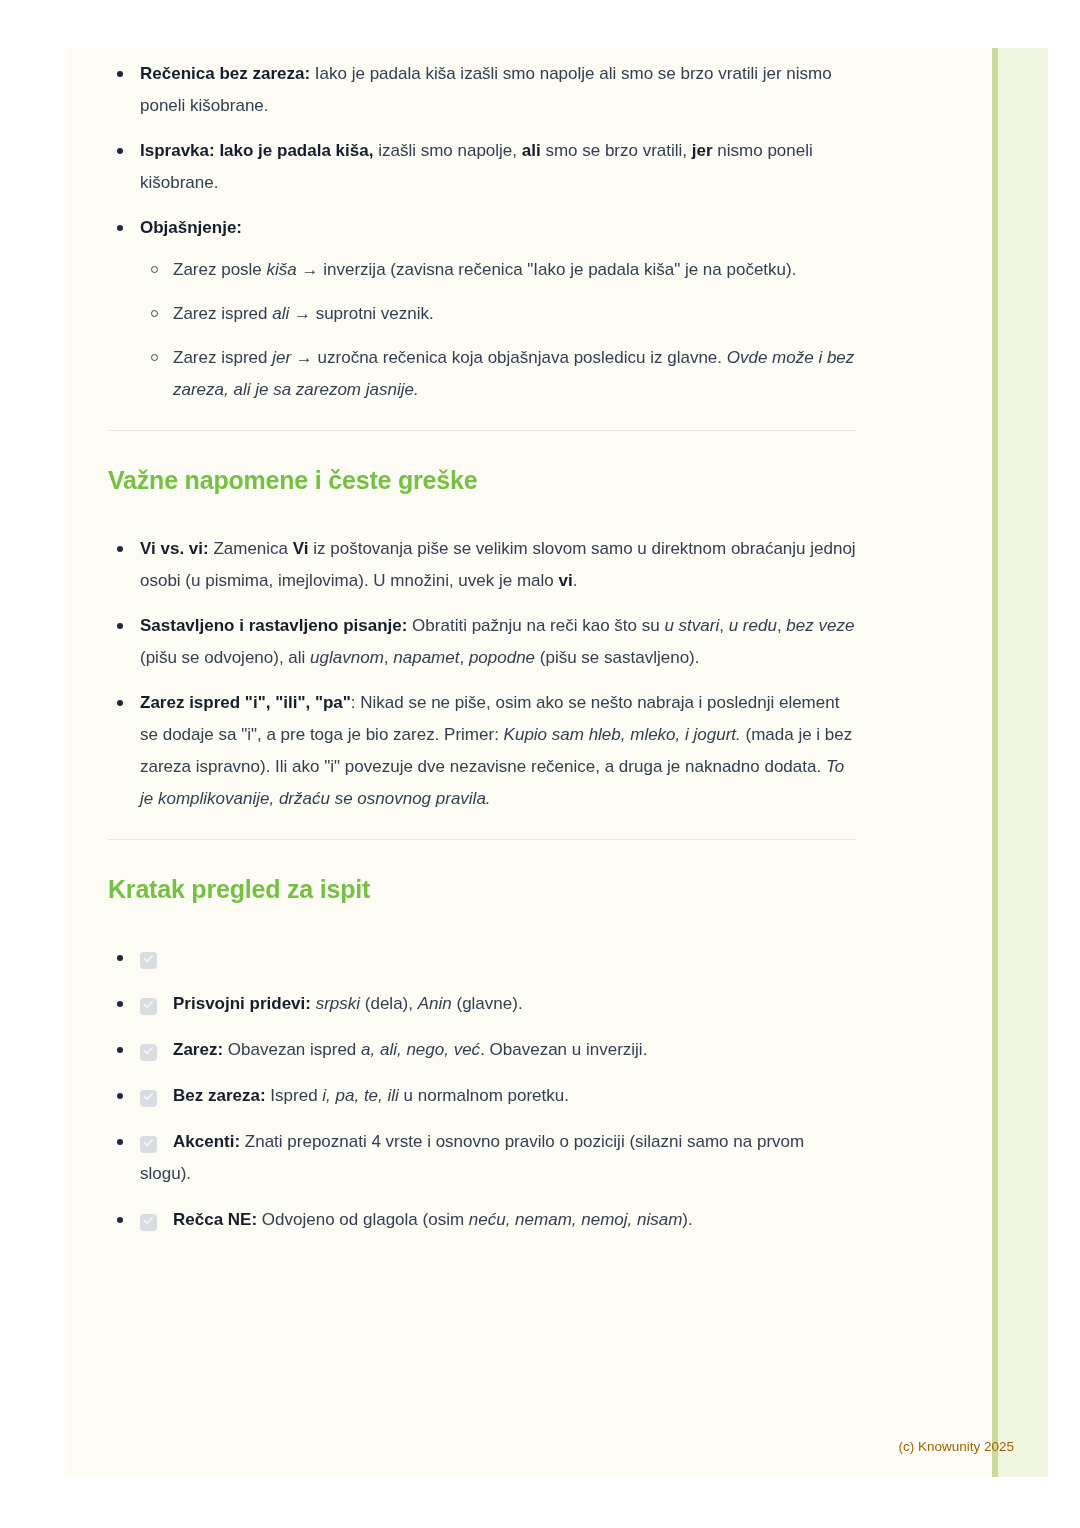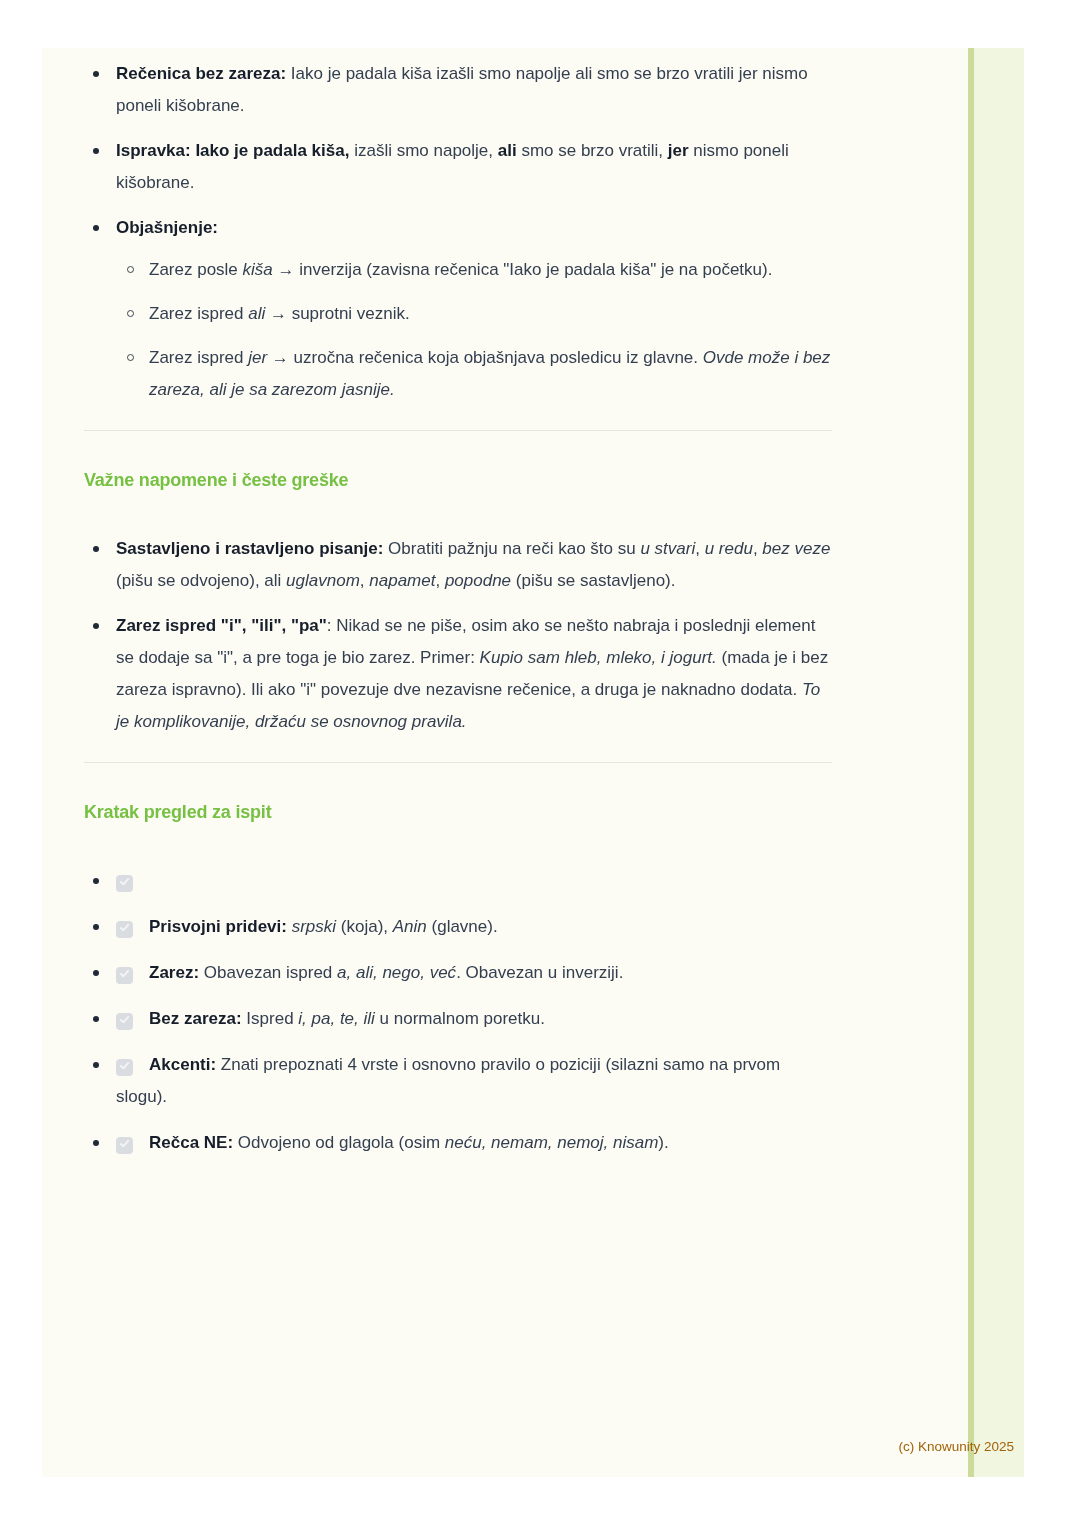--- a/index.html
+++ b/index.html
@@ -5,21 +5,21 @@
   html,body{margin:0;padding:0;}
   body{
     width:1080px;height:1528px;
     background:#ffffff;
     position:relative;
     overflow:hidden;
     font-family:"Liberation Sans","DejaVu Sans",sans-serif;
     -webkit-font-smoothing:antialiased;
   }
   .page{
-    position:absolute;left:42px;top:48px;
+    position:absolute;left:66px;top:48px;
     width:982px;height:1429px;
     background:#fcfcf5;
   }
   .margin-strip{
     position:absolute;top:0;right:0;bottom:0;
     width:50px;
     background:#f1f6e0;
     border-left:6px solid #ccdb9c;
   }
   .content{
@@ -58,21 +58,21 @@
     background:transparent;
     border:1.5px solid #3a4553;
   }
   .divider{
     border:none;
     border-top:1px solid #e6e6e0;
     margin:24px 0 32px 0;
   }
   .section-heading{
     margin:17px 0 36px 0;
-    font-size:18px;line-height:34px;
+    font-size:25px;line-height:34px;
     font-weight:700;
     color:#76c043;
     letter-spacing:-0.2px;
   }
   .run-b{font-weight:700;color:#161e2b;}
   .run-i{font-style:italic;}
   .checklist > li{margin-bottom:14px;}
   .checkbox{
     display:inline-block;
     width:17px;height:17px;
@@ -111,38 +111,39 @@
           <li><span class="run-r">Zarez ispred </span><span class="run-i">jer</span><span class="run-r"> → uzročna rečenica koja objašnjava posledicu iz glavne. </span><span class="run-i">Ovde može i bez zareza, ali je sa zarezom jasnije.</span></li>
         </ul>
       </li>
     </ul>
 
     <hr class="divider">
 
     <h2 class="section-heading">Važne napomene i česte greške</h2>
 
     <ul class="note-list">
+      <li><span class="run-b">Vi vs. vi:</span><span class="run-r"> Zamenica </span><span class="run-b">Vi</span><span class="run-r"> iz poštovanja piše se velikim slovom samo u direktnom obraćanju jednoj osobi (u pismima, imejlovima). U množini, uvek je malo </span><span class="run-b">vi</span><span class="run-r">.</span></li>
       <li><span class="run-b">Sastavljeno i rastavljeno pisanje:</span><span class="run-r"> Obratiti pažnju na reči kao što su </span><span class="run-i">u stvari</span><span class="run-r">, </span><span class="run-i">u redu</span><span class="run-r">, </span><span class="run-i">bez veze</span><span class="run-r"> (pišu se odvojeno), ali </span><span class="run-i">uglavnom</span><span class="run-r">, </span><span class="run-i">napamet</span><span class="run-r">, </span><span class="run-i">popodne</span><span class="run-r"> (pišu se sastavljeno).</span></li>
       <li><span class="run-b">Zarez ispred "i", "ili", "pa"</span><span class="run-r">: Nikad se ne piše, osim ako se nešto nabraja i poslednji element se dodaje sa "i", a pre toga je bio zarez. Primer: </span><span class="run-i">Kupio sam hleb, mleko, i jogurt.</span><span class="run-r"> (mada je i bez zareza ispravno). Ili ako "i" povezuje dve nezavisne rečenice, a druga je naknadno dodata. </span><span class="run-i">To je komplikovanije, držaću se osnovnog pravila.</span></li>
     </ul>
 
     <hr class="divider">
 
     <h2 class="section-heading">Kratak pregled za ispit</h2>
 
     <ul class="note-list checklist">
       <li>
         <span class="checkbox"><svg width="11" height="11" viewBox="0 0 12 12">
               <path d="M2 6.5 L4.8 9 L10 3.2" stroke="#f4f5f7" stroke-width="2" fill="none" stroke-linecap="round" stroke-linejoin="round"></path>
             </svg></span>
       </li>
       <li>
         <span class="checkbox"><svg width="11" height="11" viewBox="0 0 12 12">
               <path d="M2 6.5 L4.8 9 L10 3.2" stroke="#f4f5f7" stroke-width="2" fill="none" stroke-linecap="round" stroke-linejoin="round"></path>
-            </svg></span><span><span class="run-b">Prisvojni pridevi:</span><span class="run-r"> </span><span class="run-i">srpski</span><span class="run-r"> (koja), </span><span class="run-i">Anin</span><span class="run-r"> (glavne).</span></span>
+            </svg></span><span><span class="run-b">Prisvojni pridevi:</span><span class="run-r"> </span><span class="run-i">srpski</span><span class="run-r"> (dela), </span><span class="run-i">Anin</span><span class="run-r"> (glavne).</span></span>
       </li>
       <li>
         <span class="checkbox"><svg width="11" height="11" viewBox="0 0 12 12">
               <path d="M2 6.5 L4.8 9 L10 3.2" stroke="#f4f5f7" stroke-width="2" fill="none" stroke-linecap="round" stroke-linejoin="round"></path>
             </svg></span><span><span class="run-b">Zarez:</span><span class="run-r"> Obavezan ispred </span><span class="run-i">a, ali, nego, već</span><span class="run-r">. Obavezan u inverziji.</span></span>
       </li>
       <li>
         <span class="checkbox"><svg width="11" height="11" viewBox="0 0 12 12">
               <path d="M2 6.5 L4.8 9 L10 3.2" stroke="#f4f5f7" stroke-width="2" fill="none" stroke-linecap="round" stroke-linejoin="round"></path>
             </svg></span><span><span class="run-b">Bez zareza:</span><span class="run-r"> Ispred </span><span class="run-i">i, pa, te, ili</span><span class="run-r"> u normalnom poretku.</span></span>

